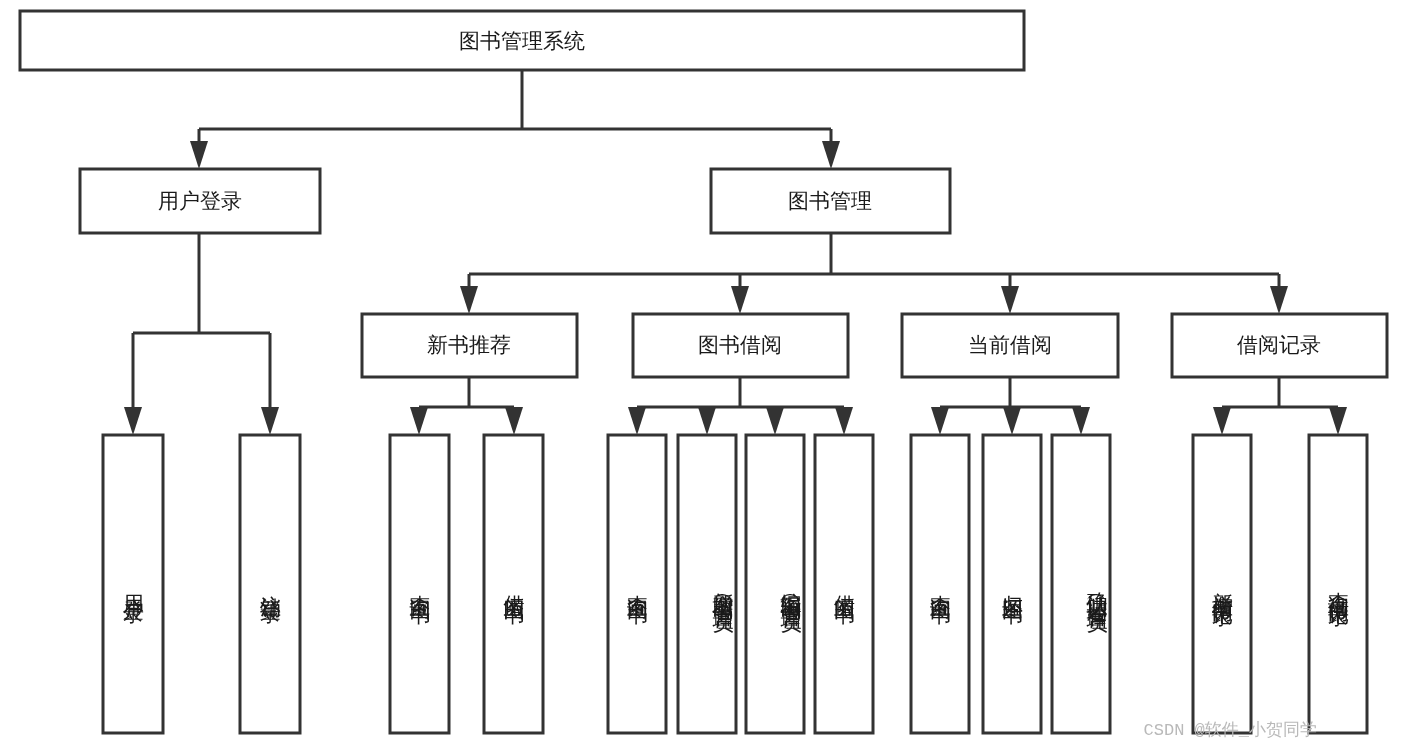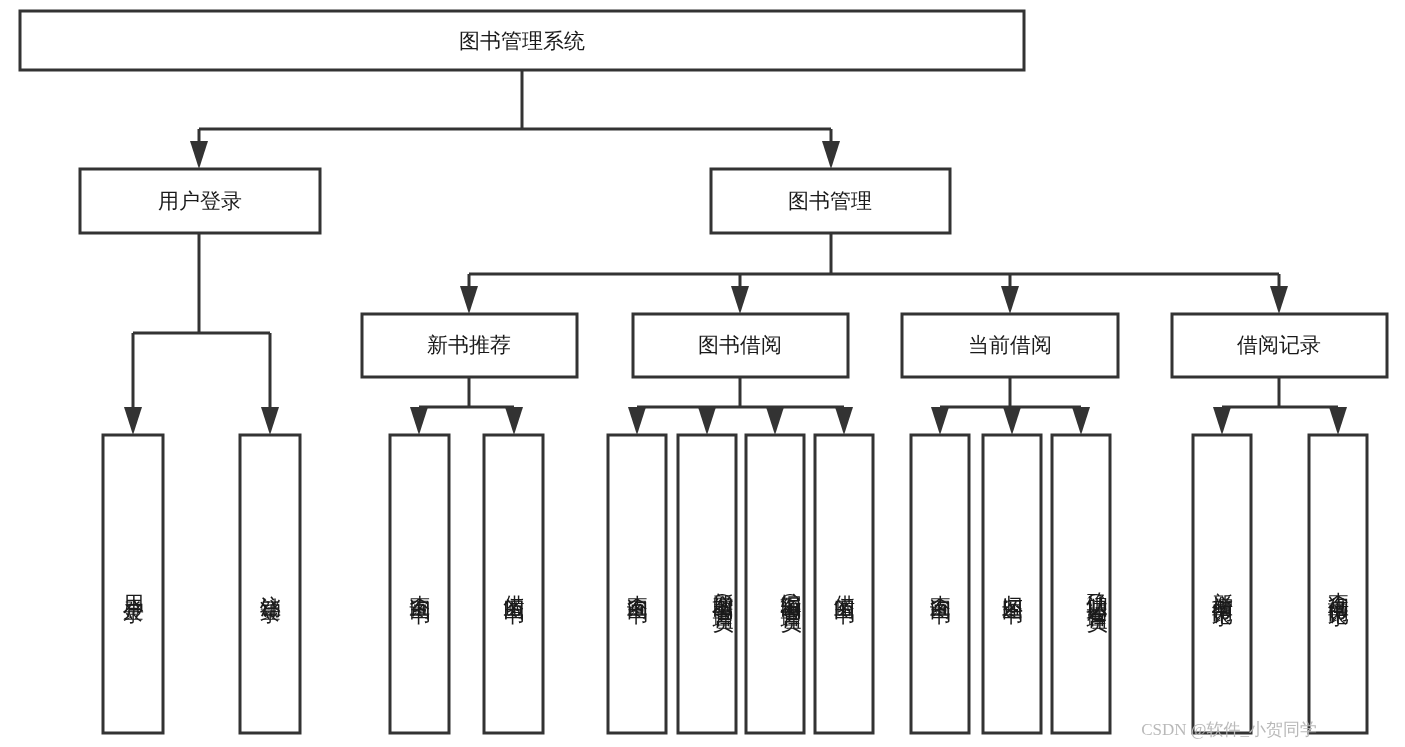--- a/index.html
+++ b/index.html
@@ -59,21 +59,21 @@
     line-height: 1.28;
     letter-spacing: 3px;
     color: #1a1a1a;
     pointer-events: none;
     white-space: nowrap;
   }
   .watermark {
     position: absolute;
     right: 12px;
     bottom: 6px;
-    font-family: Liberation Serif, serif;
+    font-family: Liberation Mono, monospace;
     font-size: 17px;
     color: #b9b9b9;
     white-space: nowrap;
     text-align: right;
   }
 </style>
 </head>
 <body>
 
 <div id="diagram-root">

